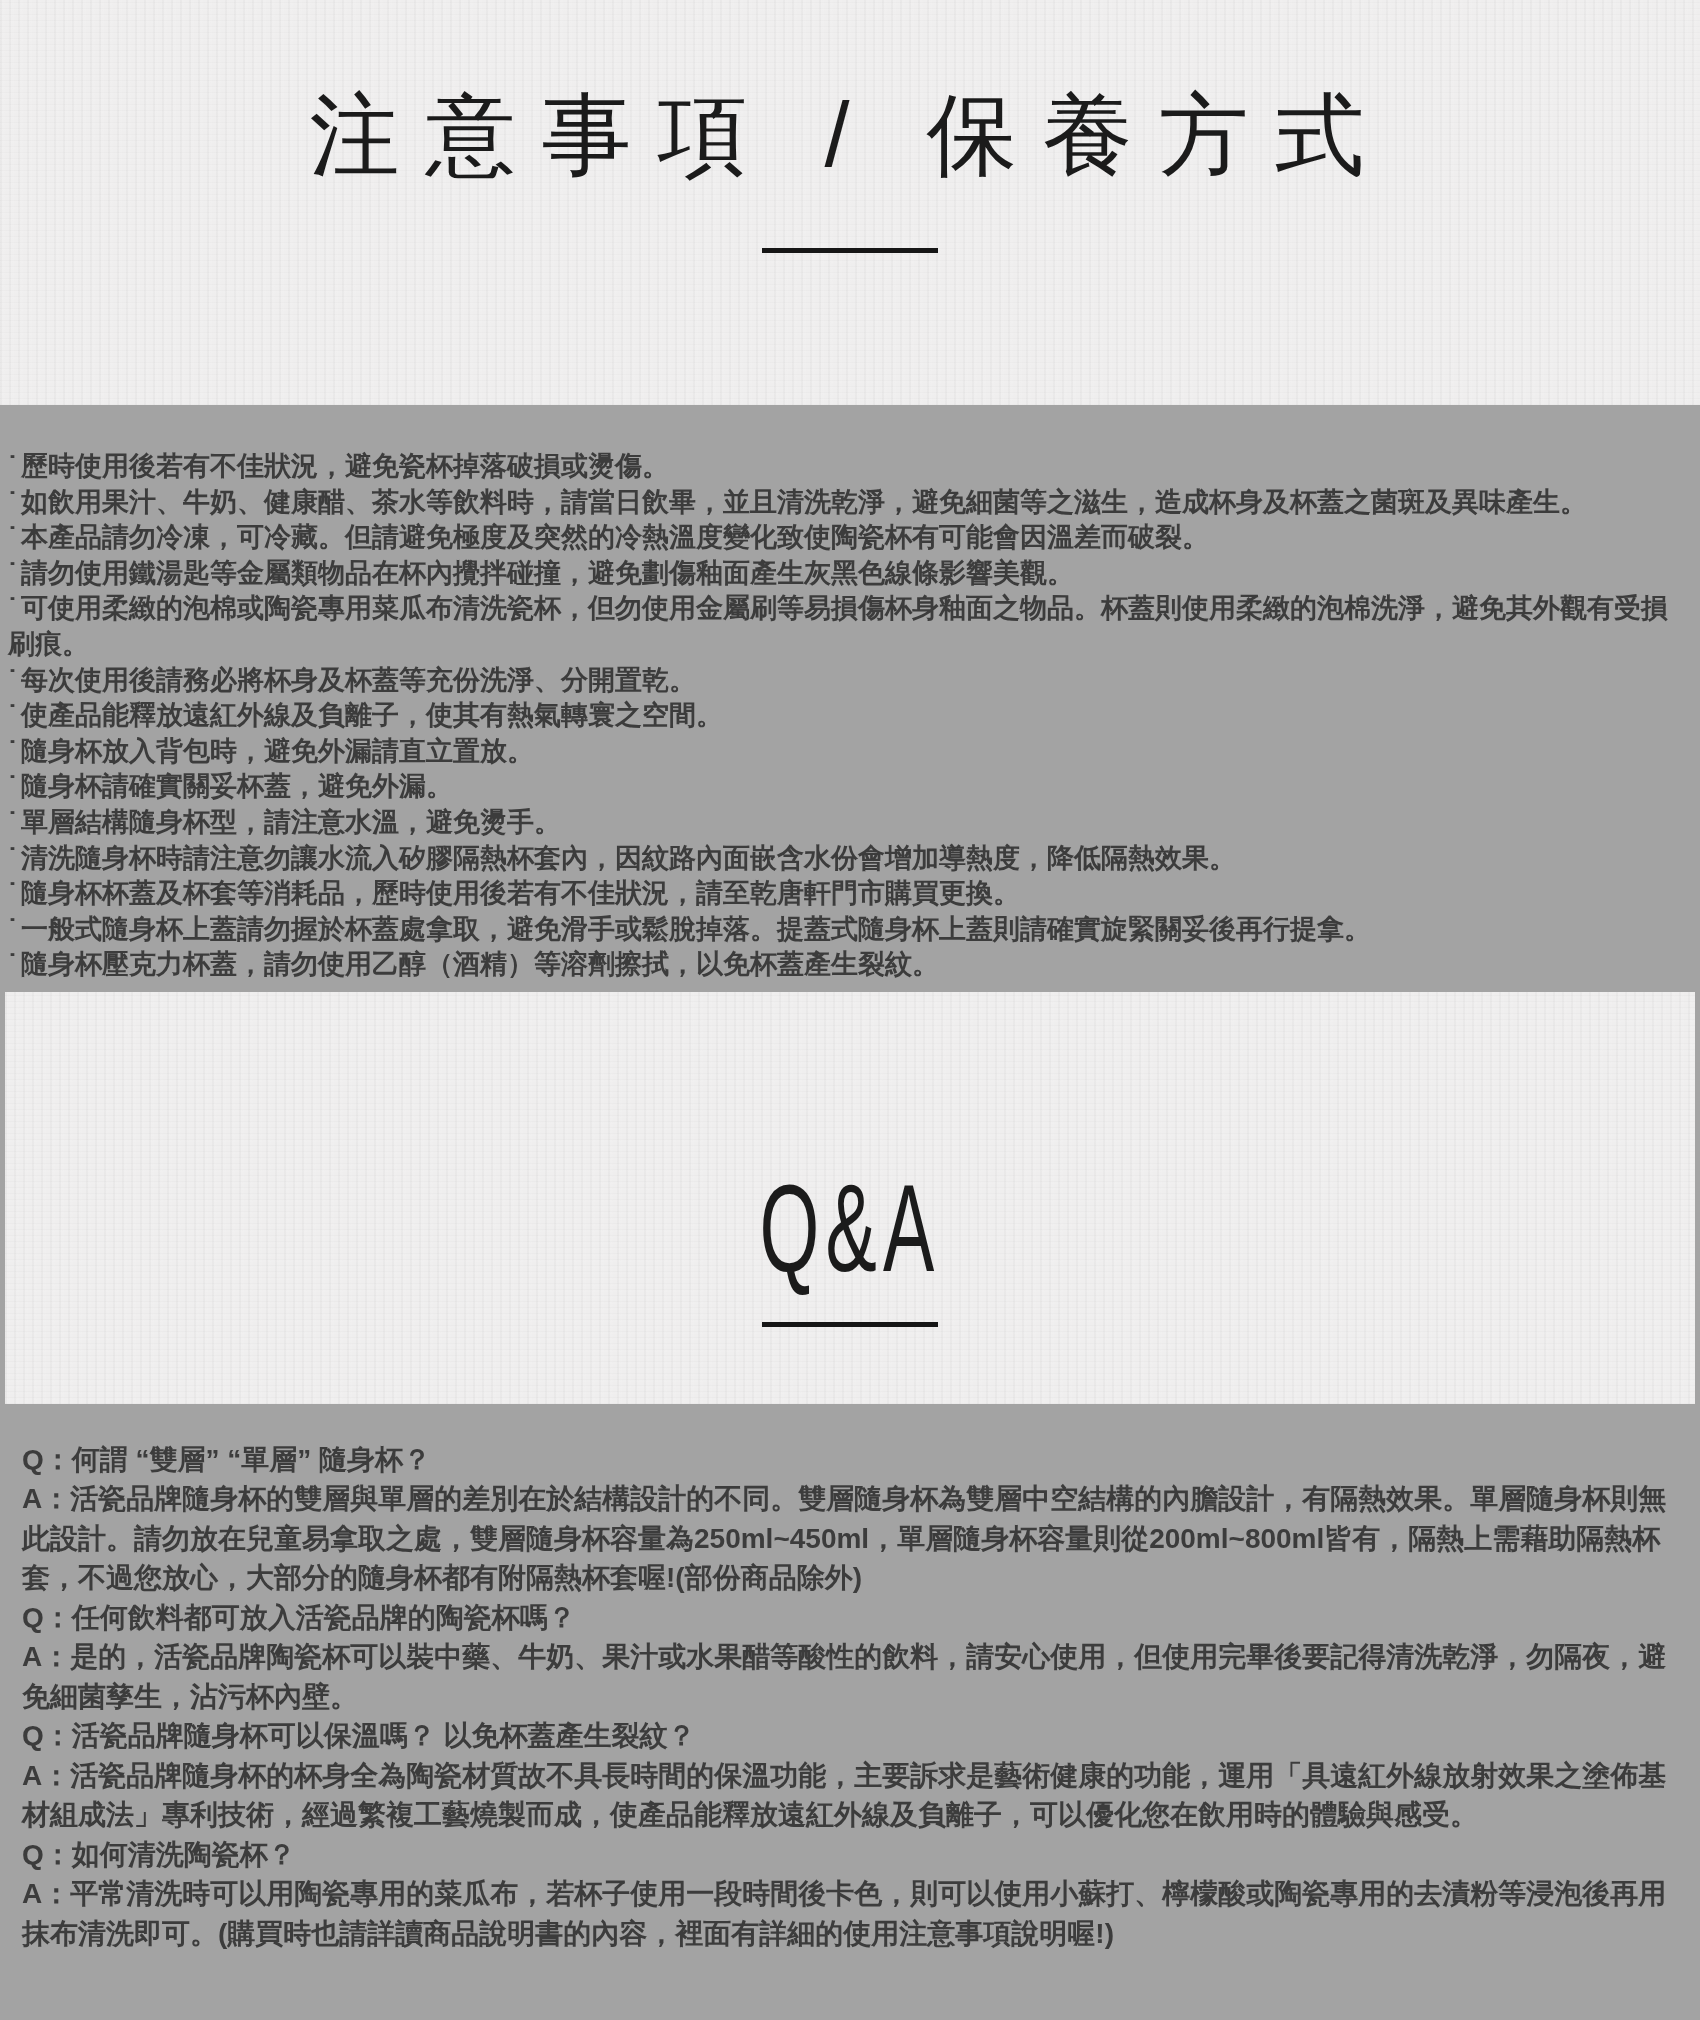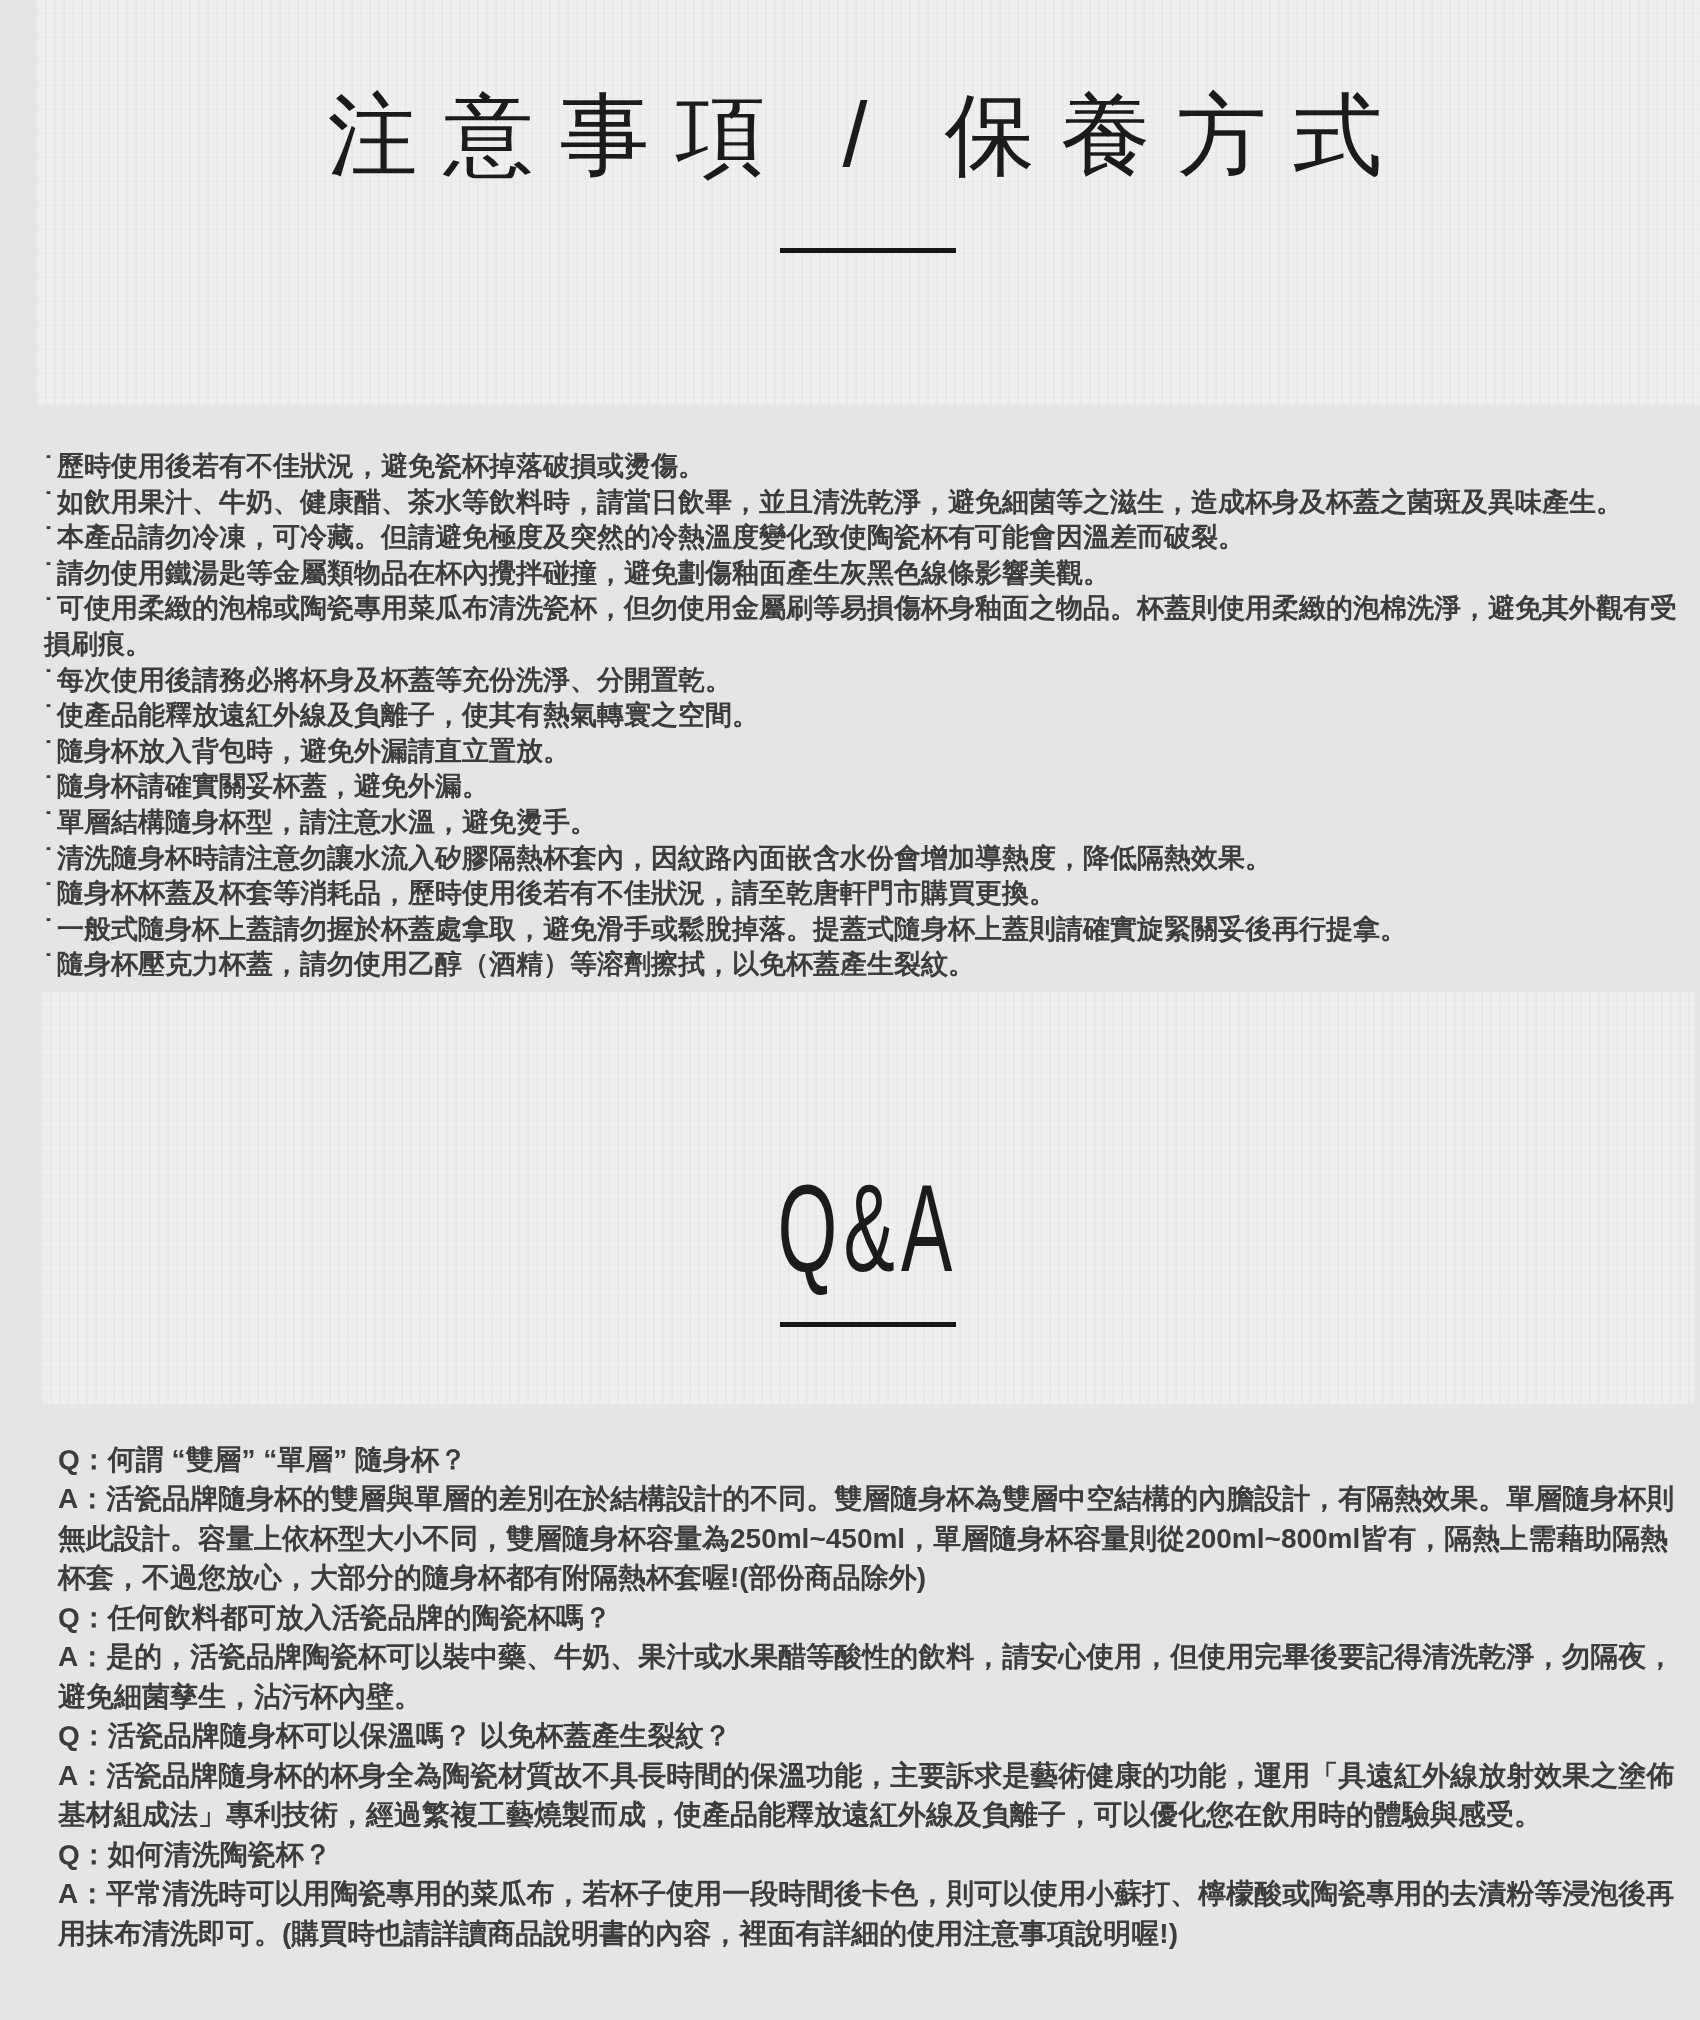--- a/index.html
+++ b/index.html
@@ -5,24 +5,23 @@
   * { box-sizing: border-box; }
   html, body { margin: 0; padding: 0; }
   body {
     font-family: "Liberation Sans", "DejaVu Sans", sans-serif;
     background: #ffffff;
   }
   .page {
     position: relative;
     width: 1700px;
     height: 2020px;
-    background: #e5e5e5;
+    background: #a3a3a3;
     overflow: hidden;
     color: #3c3c3c;
-    padding-left: 36px;
   }
   
   .band {
     position: relative;
     background-color: #efeeee;
     background-image:
       repeating-linear-gradient(90deg, rgba(0,0,0,.022) 0 2px, rgba(255,255,255,.05) 2px 5px, rgba(0,0,0,0) 5px 9px),
       repeating-linear-gradient(0deg, rgba(0,0,0,.016) 0 1px, rgba(0,0,0,0) 1px 4px, rgba(255,255,255,.05) 4px 6px);
   }
   .band-top { height: 405px; }
@@ -122,21 +121,21 @@
 
   <div class="band band-qa">
     <div class="qa-title">
       <span class="qa-title-inner">Q&amp;A</span>
     </div>
     <div class="divider"></div>
   </div>
 
   <div class="qa">
       <p class="qa-line">Q：何謂 “雙層” “單層” 隨身杯？</p>
-      <p class="qa-line">A：活瓷品牌隨身杯的雙層與單層的差別在於結構設計的不同。雙層隨身杯為雙層中空結構的內膽設計，有隔熱效果。單層隨身杯則無此設計。容量上依杯型大小不同，雙層隨身杯容量為250ml~450ml，單層隨身杯容量則從200ml~800ml皆有，隔熱上需藉助隔熱杯套，不過您放心，大部分的隨身杯都有附隔熱杯套喔!(部份商品除外)</p>
+      <p class="qa-line">A：活瓷品牌隨身杯的雙層與單層的差別在於結構設計的不同。雙層隨身杯為雙層中空結構的內膽設計，有隔熱效果。單層隨身杯則無此設計。請勿放在兒童易拿取之處，雙層隨身杯容量為250ml~450ml，單層隨身杯容量則從200ml~800ml皆有，隔熱上需藉助隔熱杯套，不過您放心，大部分的隨身杯都有附隔熱杯套喔!(部份商品除外)</p>
       <p class="qa-line">Q：任何飲料都可放入活瓷品牌的陶瓷杯嗎？</p>
       <p class="qa-line">A：是的，活瓷品牌陶瓷杯可以裝中藥、牛奶、果汁或水果醋等酸性的飲料，請安心使用，但使用完畢後要記得清洗乾淨，勿隔夜，避免細菌孳生，沾污杯內壁。</p>
       <p class="qa-line">Q：活瓷品牌隨身杯可以保溫嗎？ 以免杯蓋產生裂紋？</p>
       <p class="qa-line">A：活瓷品牌隨身杯的杯身全為陶瓷材質故不具長時間的保溫功能，主要訴求是藝術健康的功能，運用「具遠紅外線放射效果之塗佈基材組成法」專利技術，經過繁複工藝燒製而成，使產品能釋放遠紅外線及負離子，可以優化您在飲用時的體驗與感受。</p>
       <p class="qa-line">Q：如何清洗陶瓷杯？</p>
       <p class="qa-line">A：平常清洗時可以用陶瓷專用的菜瓜布，若杯子使用一段時間後卡色，則可以使用小蘇打、檸檬酸或陶瓷專用的去漬粉等浸泡後再用抹布清洗即可。(購買時也請詳讀商品說明書的內容，裡面有詳細的使用注意事項說明喔!)</p>
     </div>
 
 </div>
 

